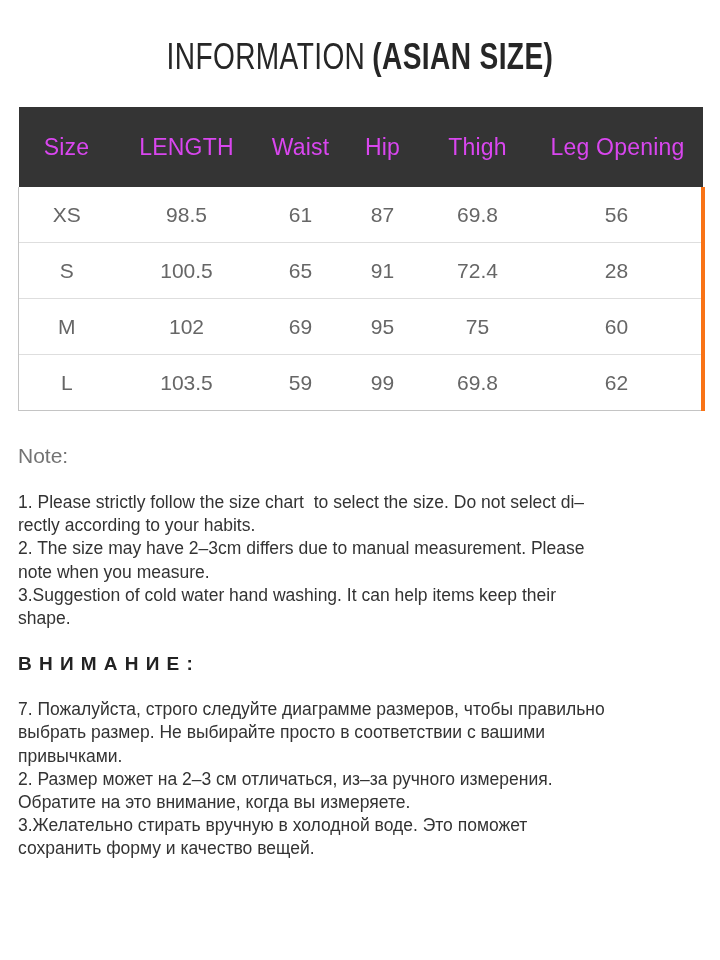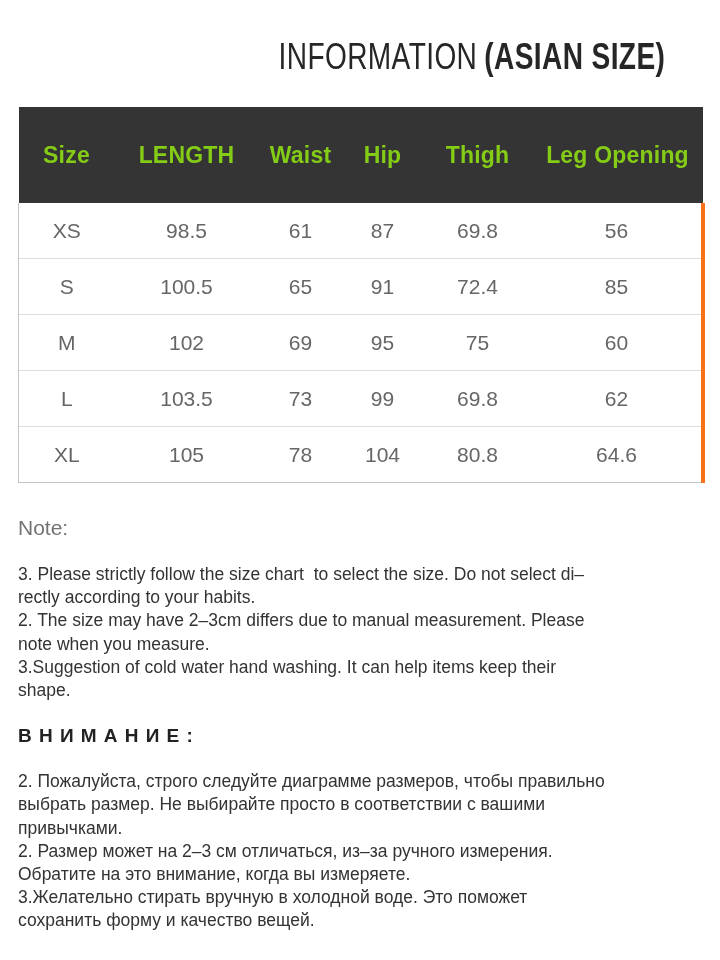--- a/index.html
+++ b/index.html
@@ -9,21 +9,21 @@
     background: #ffffff;
     font-family: "Liberation Sans", "DejaVu Sans", sans-serif;
     color: #2e2e2e;
     overflow: hidden;
   }
 
   
   .title-wrap {
     margin-top: 36px;
     height: 42px;
-    text-align: right;
+    text-align: center;
     white-space: nowrap;
   }
   .title {
     display: inline-block;
     font-size: 36px;
     line-height: 42px;
     color: #262626;
     transform: scaleX(0.78);
     transform-origin: center;
     letter-spacing: 0.5px;
@@ -40,24 +40,24 @@
   }
   .size-table col.c-size  { width: 96px; }
   .size-table col.c-len   { width: 144px; }
   .size-table col.c-waist { width: 84px; }
   .size-table col.c-hip   { width: 80px; }
   .size-table col.c-thigh { width: 110px; }
   .size-table col.c-leg   { width: 170px; }
 
   .size-table thead th {
     background: #343434;
-    color: #84cc16;
+    color: #d946ef;
     font-size: 23px;
-    font-weight: 700;
-    height: 96px;
+    font-weight: 400;
+    height: 80px;
     text-align: center;
     vertical-align: middle;
     padding: 0;
     letter-spacing: 0.2px;
   }
   .size-table tbody td {
     height: 55px;
     text-align: center;
     vertical-align: middle;
     font-size: 21px;
@@ -134,59 +134,51 @@
       <td>87</td>
       <td>69.8</td>
       <td>56</td>
     </tr>
     <tr>
       <td>S</td>
       <td>100.5</td>
       <td>65</td>
       <td>91</td>
       <td>72.4</td>
-      <td>85</td>
+      <td>28</td>
     </tr>
     <tr>
       <td>M</td>
       <td>102</td>
       <td>69</td>
       <td>95</td>
       <td>75</td>
       <td>60</td>
     </tr>
     <tr>
       <td>L</td>
       <td>103.5</td>
-      <td>73</td>
+      <td>59</td>
       <td>99</td>
       <td>69.8</td>
       <td>62</td>
-    </tr>
-    <tr>
-      <td>XL</td>
-      <td>105</td>
-      <td>78</td>
-      <td>104</td>
-      <td>80.8</td>
-      <td>64.6</td>
     </tr>
   </tbody>
 </table>
 
 <div class="notes">
   <div class="note-heading-en">Note:</div>
-  <div class="note-list"><span>3. Please strictly follow the size chart  to select the size. Do not select di–
+  <div class="note-list"><span>1. Please strictly follow the size chart  to select the size. Do not select di–
 rectly according to your habits.</span>
 <span>2. The size may have 2–3cm differs due to manual measurement. Please
 note when you measure.</span>
 <span>3.Suggestion of cold water hand washing. It can help items keep their
 shape.</span></div>
 
   <div class="note-heading-ru">ВНИМАНИЕ:</div>
-  <div class="note-list"><span>2. Пожалуйста, строго следуйте диаграмме размеров, чтобы правильно
+  <div class="note-list"><span>7. Пожалуйста, строго следуйте диаграмме размеров, чтобы правильно
 выбрать размер. Не выбирайте просто в соответствии с вашими
 привычками.</span>
 <span>2. Размер может на 2–3 см отличаться, из–за ручного измерения.
 Обратите на это внимание, когда вы измеряете.</span>
 <span>3.Желательно стирать вручную в холодной воде. Это поможет
 сохранить форму и качество вещей.</span></div>
 </div>
 
 </body></html>

